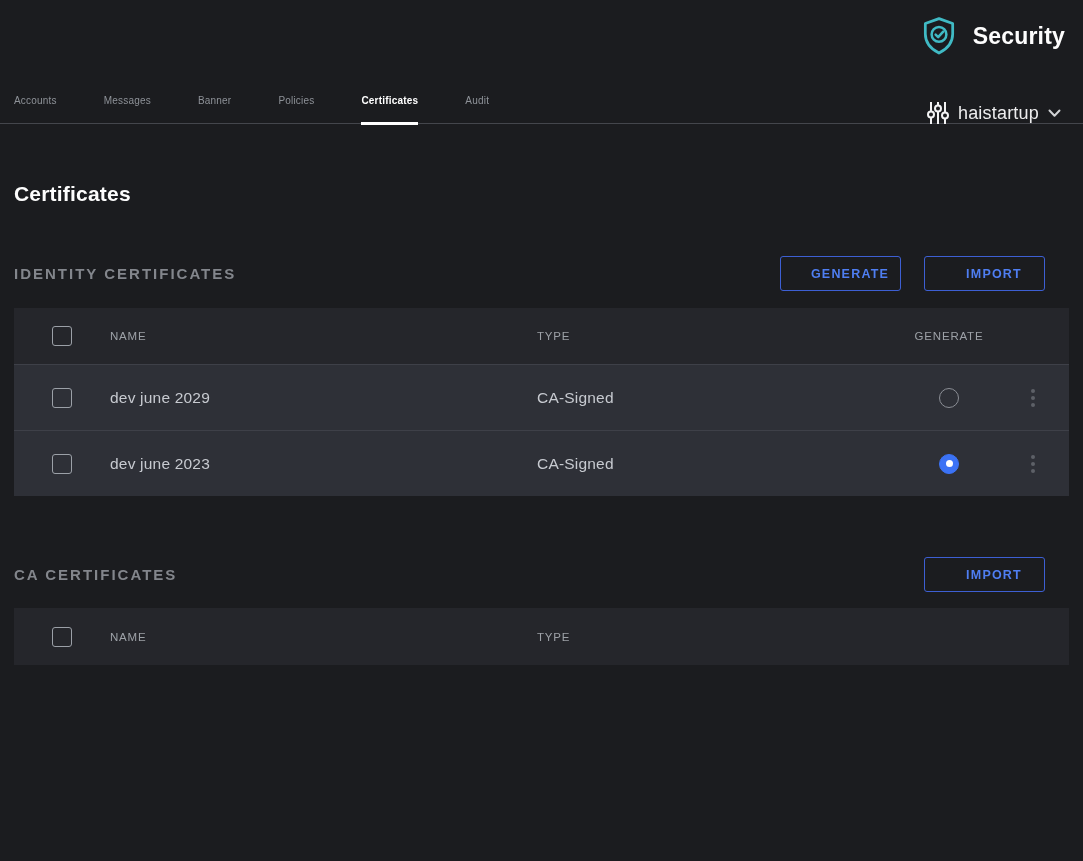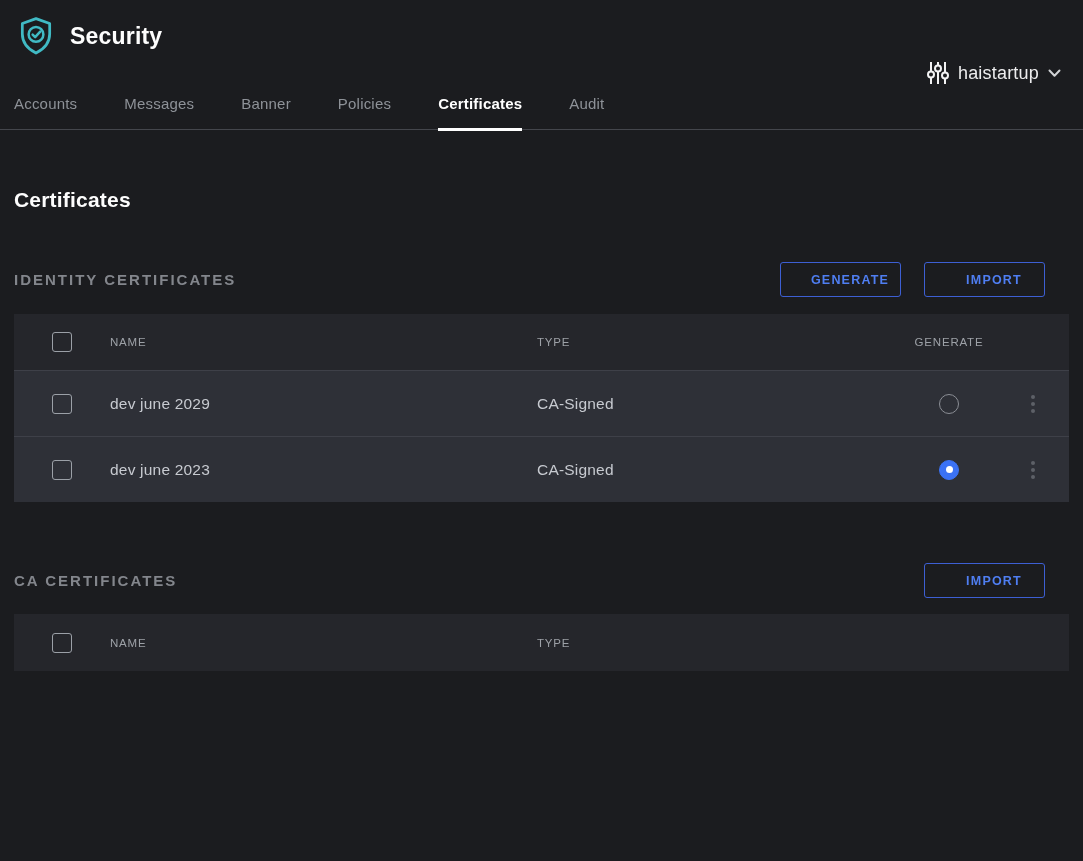--- a/index.html
+++ b/index.html
@@ -6,36 +6,36 @@
   html,body { width:1083px; height:861px; }
   body {
     background:var(--page-bg,#1b1c1f);
     font-family:"Liberation Sans", sans-serif;
     color:#fff;
     overflow:hidden;
   }
 
   
   .app-header {
-    display:flex; justify-content:space-between; align-items:flex-start;
-    padding:16px 18px 0 18px; height:60px;
+    display:flex; justify-content:space-between; align-items:flex-end;
+    padding:16px 18px 0 18px; height:60px;flex-direction:column;
   }
   .header-left { display:flex; align-items:center; gap:16px; }
   .app-title { font-size:23px; font-weight:700; letter-spacing:.2px; color:#fdfdfd; }
   .org-switcher { display:flex; align-items:center; gap:9px; cursor:pointer; padding-right:4px;margin-top:44px; }
   .org-name { font-size:18px; font-weight:500; color:#ededee; letter-spacing:.2px; }
 
   
   .tab-bar {
     display:flex; gap:47px;
     padding:35px 0 0 14px;
     border-bottom:1px solid #44464c;
   }
   .tab {
-    font-size:15px; color:#8e9298; padding-bottom:17px;
+    font-size:10px; color:#8e9298; padding-bottom:17px;
     position:relative; cursor:pointer; letter-spacing:.2px;
   }
   .tab.active { color:#ffffff; font-weight:700; }
   .tab.active::after {
     content:""; position:absolute; left:0; right:0; bottom:-2px;
     height:3px; background:#ffffff;
   }
 
   
   main { padding:0 14px; }

